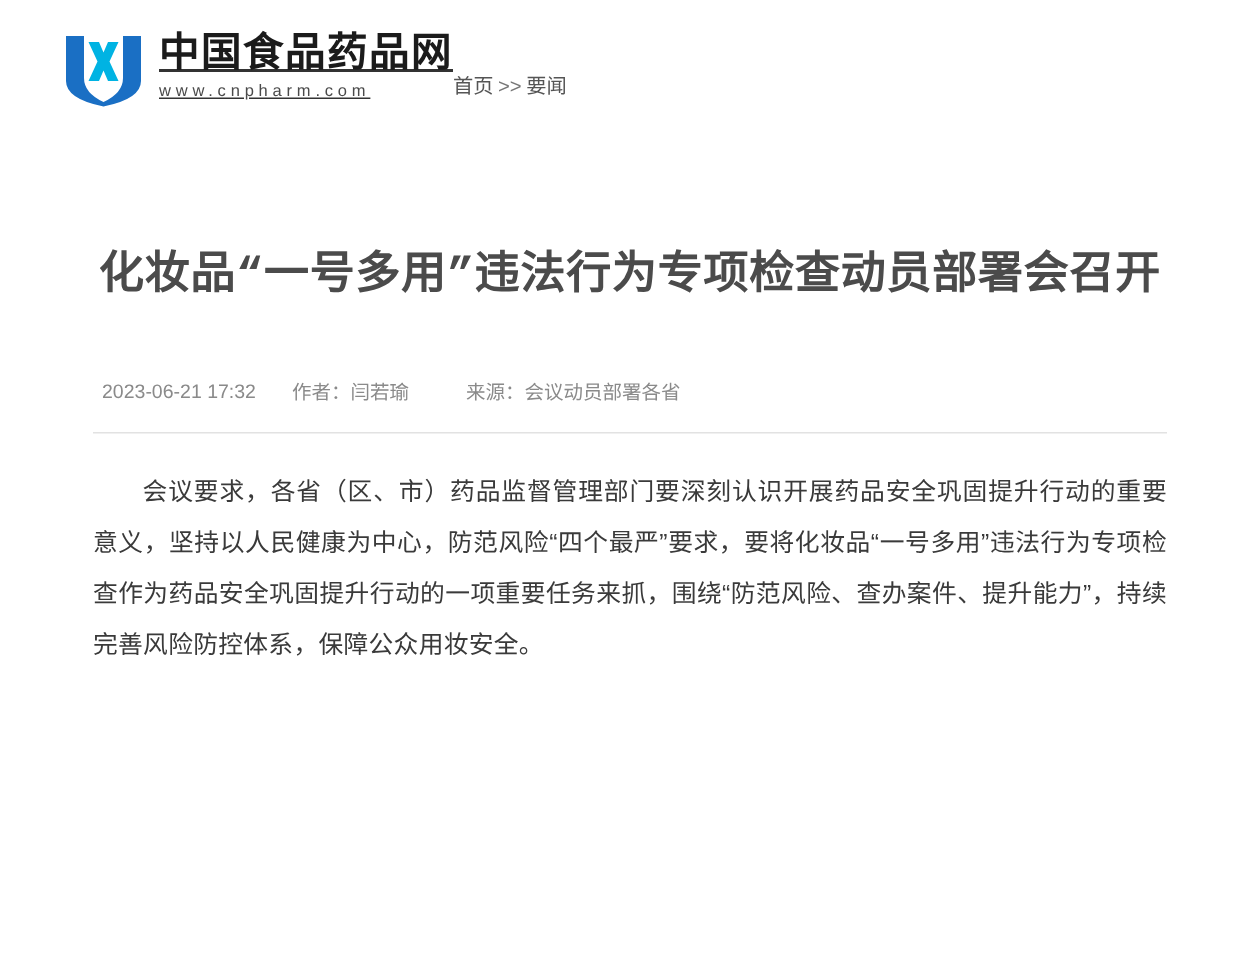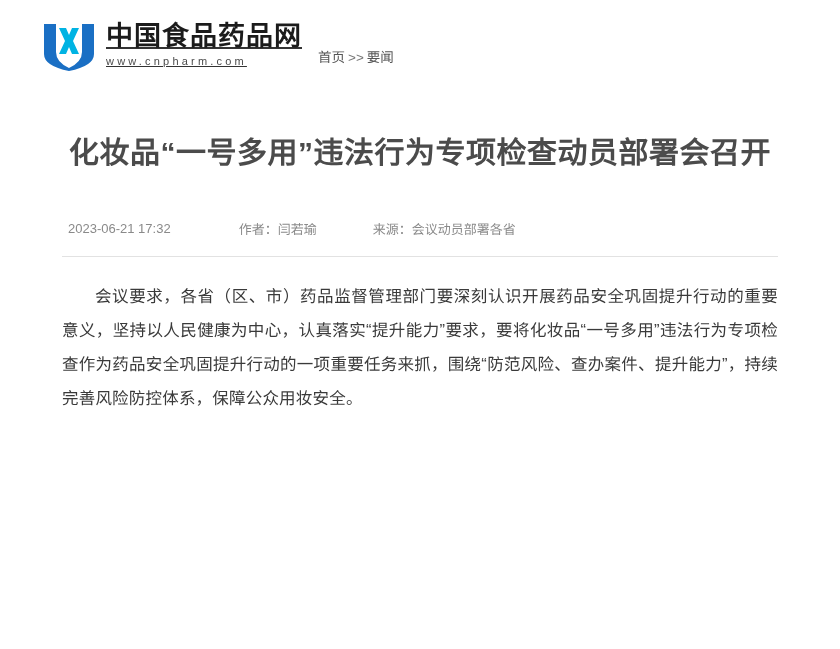--- a/index.html
+++ b/index.html
@@ -50,60 +50,59 @@
     white-space: nowrap;
   }
   .logo-url {
     font-size: 11px;
     color: #4a4a4a;
     letter-spacing: 3.2px;
     margin-top: 7px;
     white-space: nowrap;
   }
   .breadcrumb {
-    margin-left: 16px;
     margin-bottom: 6px;
     font-size: 13.5px;
     color: #555555;
     white-space: nowrap;
   }
   .breadcrumb a {
     color: #555555;
     text-decoration: none;
   }
   .breadcrumb .sep {
     margin: 0 3px;
     color: #777777;
   }
 
   
   .article {
     padding: 0 62px;
     box-sizing: border-box;
   }
   .article-title {
-    margin: 58px 0 0 0;
-    font-family: Liberation Sans, sans-serif;
+    margin: 90px 0 0 0;
+    font-family: Liberation Mono, monospace;
     font-size: 30px;
     font-weight: bold;
     color: #4b4b4b;
     text-align: center;
     line-height: 1.55;
     letter-spacing: 0.5px;
   }
   .meta-row {
     margin-top: 42px;
     display: flex;
     align-items: center;
     font-size: 13px;
     color: #8a8a8a;
     padding-left: 6px;
   }
-  .meta-date { margin-right: 68px; }
-  .meta-author { margin-right: 56px; }
+  .meta-date { margin-right: 24px; }
+  .meta-author { margin-right: 38px; }
   .meta-source { }
 
   .divider {
     margin-top: 18px;
     border-top: 1px solid #e2e2e2;
   }
 
   .body-text {
     margin-top: 22px;
     font-size: 16.5px;
@@ -147,16 +146,16 @@
 
   <div class="meta-row">
     <span class="meta-date">2023-06-21 17:32</span>
     <span class="meta-author">作者：闫若瑜</span>
     <span class="meta-source">来源：会议动员部署各省</span>
   </div>
 
   <div class="divider"></div>
 
   <div class="body-text">
-    <p>会议要求，各省（区、市）药品监督管理部门要深刻认识开展药品安全巩固提升行动的重要意义，坚持以人民健康为中心，认真落实“提升能力”要求，要将化妆品“一号多用”违法行为专项检查作为药品安全巩固提升行动的一项重要任务来抓，围绕“防范风险、查办案件、提升能力”，持续完善风险防控体系，保障公众用妆安全。</p>
+    <p>会议要求，各省（区、市）药品监督管理部门要深刻认识开展药品安全巩固提升行动的重要意义，坚持以人民健康为中心，防范风险“四个最严”要求，要将化妆品“一号多用”违法行为专项检查作为药品安全巩固提升行动的一项重要任务来抓，围绕“防范风险、查办案件、提升能力”，持续完善风险防控体系，保障公众用妆安全。</p>
   </div>
 
 </div>
 
 </body></html>

